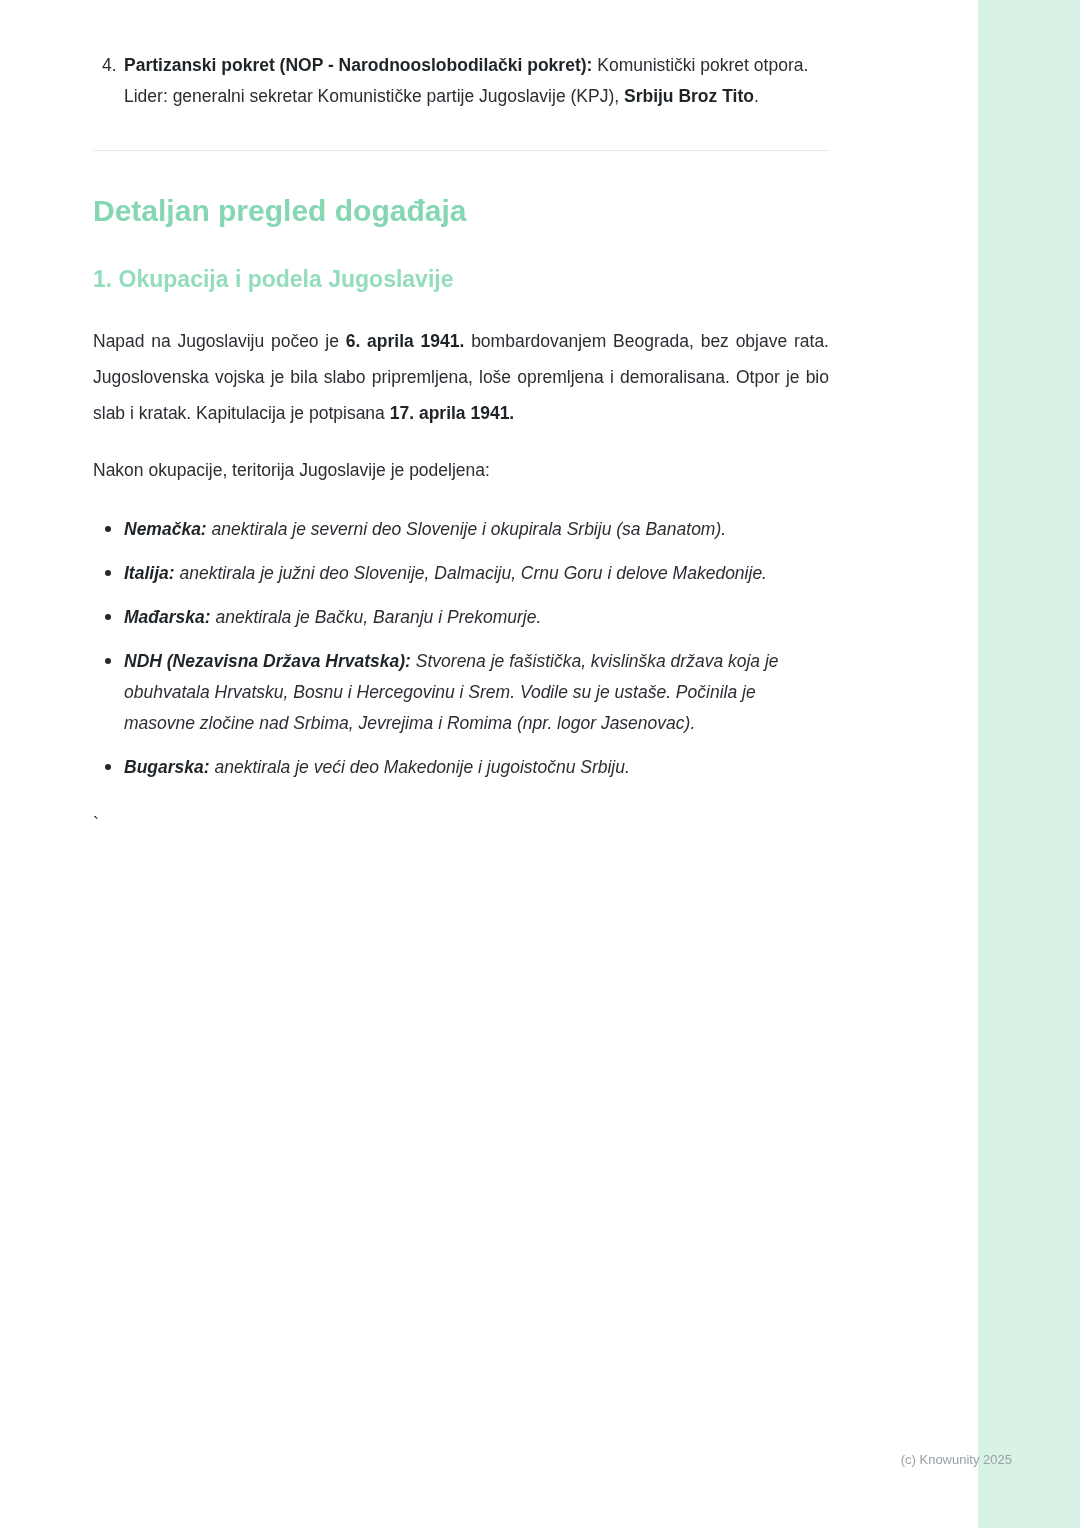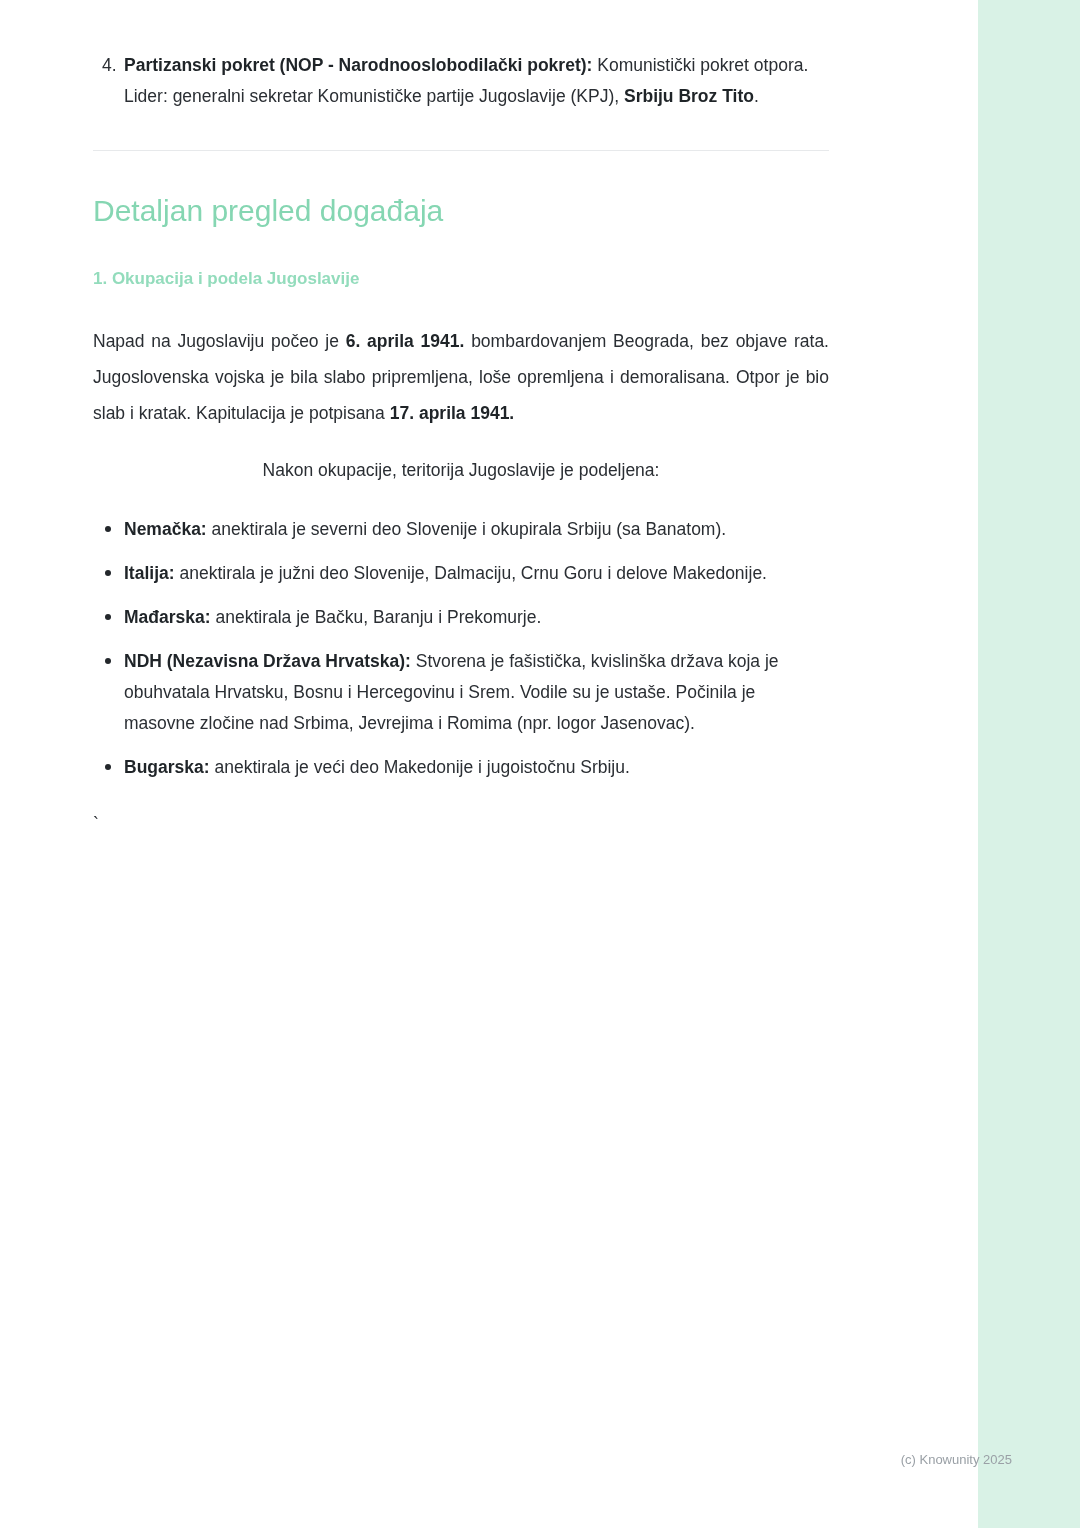--- a/index.html
+++ b/index.html
@@ -44,42 +44,43 @@
   .divider {
     border: none;
     border-top: 1px solid #e7e9eb;
     margin: 38px 0 0 0;
   }
 
   h1.section-heading {
     margin: 42px 0 0 0;
     font-size: 30px;
     line-height: 36px;
-    font-weight: 400;
+    font-weight: 700;
     color: #85d6b2;
   }
   h2.subsection-heading {
     margin: 36px 0 0 0;
-    font-size: 17px;
+    font-size: 23px;
     line-height: 28px;
     font-weight: 700;
     color: #93dcbc;
   }
   p.para {
     margin: 30px 0 0 0;
     font-size: 17.5px;
     line-height: 36px;
   }
   p.para.justify { text-align: justify; }
-  p.para.tight { line-height: 31px; margin-top: 24px; text-align: center; }
+  p.para.tight { line-height: 31px; margin-top: 24px; }
 
   ul.bullet-list {
     list-style: none;
     margin: 28px 0 0 0;
     padding: 0;
+    font-style: italic;
   }
   li.bullet-item {
     position: relative;
     padding-left: 31px;
     font-size: 17.5px;
     line-height: 31px;
     margin-bottom: 13px;
   }
   .bullet-dot {
     position: absolute;

